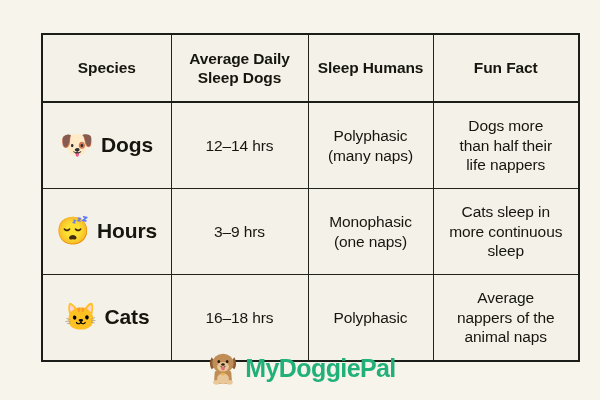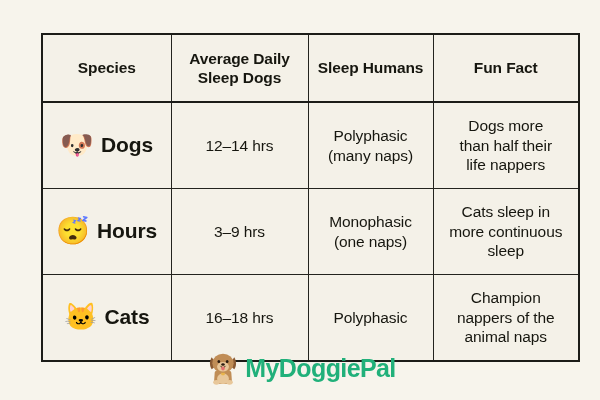--- a/index.html
+++ b/index.html
@@ -208,21 +208,21 @@
             </span>
           </td>
           <td>16–18 hrs</td>
           <td>
             <span class="cell-lines">
               <span>Polyphasic</span>
             </span>
           </td>
           <td>
             <span class="cell-lines">
-              <span>Champion</span>
+              <span>Average</span>
               <span>nappers of the</span>
               <span>animal naps</span>
             </span>
           </td>
         </tr>
 
       </tbody>
     </table>
   </div>
 

